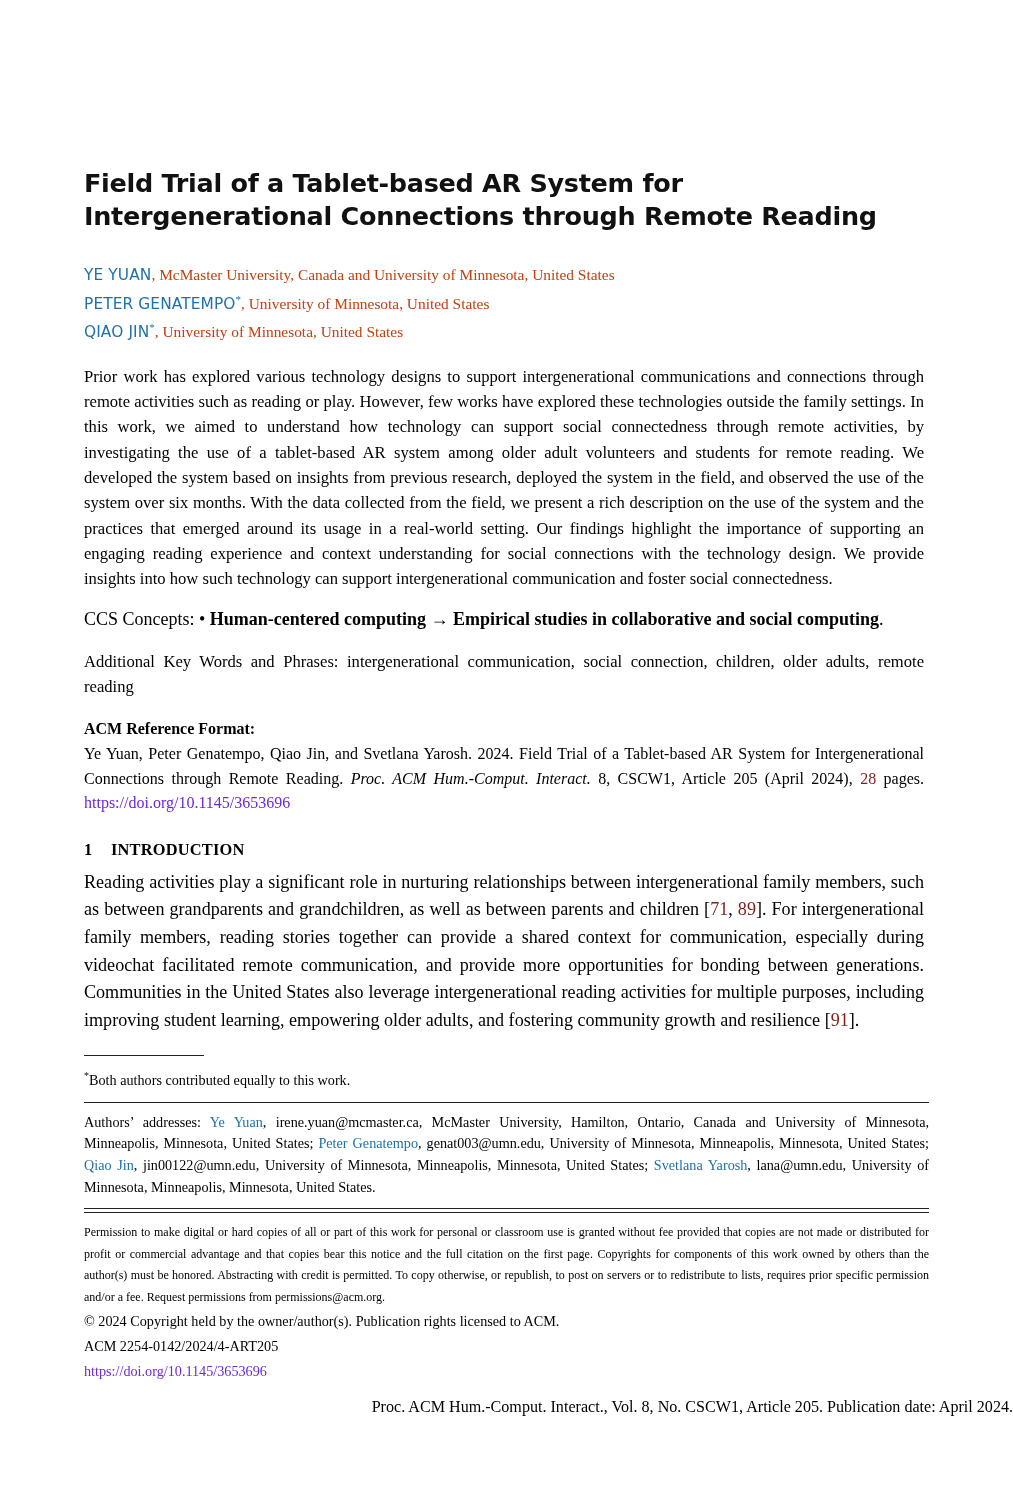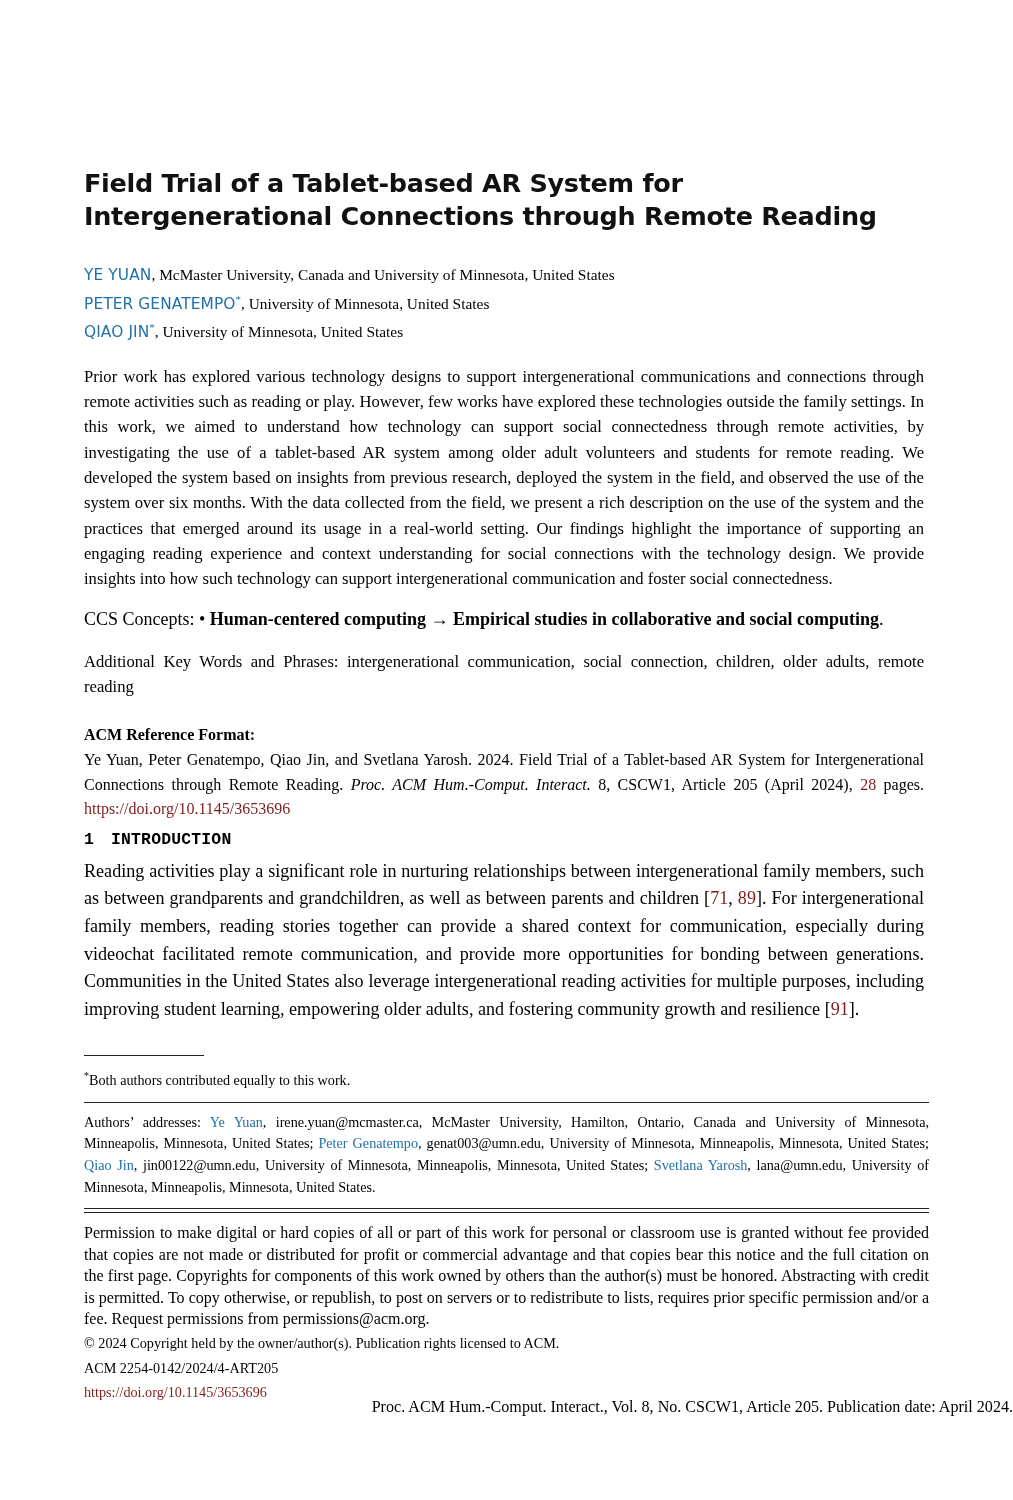--- a/index.html
+++ b/index.html
@@ -56,21 +56,21 @@
     letter-spacing: 0.1px;
   }
   .author-star {
     font-size: 11px;
     vertical-align: super;
     color: #2171a8;
   }
   .author-aff {
     font-family: "Liberation Serif", serif;
     font-size: 15.4px;
-    color: #000000;
+    color: #c2410c;
   }
 
   
   .abstract {
     margin-top: 19px;
     width: 840px;
     font-size: 16.6px;
     line-height: 25.3px;
     text-align: justify;
     text-justify: inter-word;
@@ -88,36 +88,36 @@
 
   .keywords {
     margin-top: 16px;
     width: 840px;
     font-size: 16.6px;
     line-height: 25.3px;
     text-align: justify;
   }
 
   .refblock {
-    margin-top: 24px;
+    margin-top: 18px;
     width: 840px;
     font-size: 16.0px;
     line-height: 24.6px;
     text-align: justify;
   }
   .refblock .rf-head { font-weight: bold; display: block; }
   .refblock i { font-style: italic; }
 
   
   .section-head {
-    font-family: Liberation Mono, monospace;
+    font-family: Liberation Serif, serif;
     font-weight: bold;
     font-size: 16.4px;
     letter-spacing: 0.2px;
-    margin-top: 8px;
+    margin-top: 24px;
     width: 840px;
   }
   .section-head .num { display: inline-block; width: 27px; }
 
   .body-text {
     margin-top: 9px;
     width: 840px;
     font-size: 18.1px;
     line-height: 27.6px;
     text-align: justify;
@@ -155,21 +155,21 @@
     padding-bottom: 11px;
   }
   .fn-star sup { font-size: 10px; }
   .fn-addr {
     font-size: 14.2px;
     line-height: 21.6px;
     text-align: justify;
     padding: 9px 0 10px 0;
   }
   .fn-perm {
-    font-size: 16px;
+    font-size: 12px;
     line-height: 21.6px;
     text-align: justify;
     padding: 9px 0 0 0;
   }
   .fn-copy {
     font-size: 14.2px;
     line-height: 21.6px;
     padding-top: 3px;
   }
 
@@ -177,21 +177,21 @@
   .footer {
     position: absolute;
     left: 0;
     top: 1398px;
     width: 1013px;
     text-align: right;
     font-size: 16.1px;
   }
 
   
-  .lnk { color: #7f1d1d; }
+  .lnk { color: #6d28d9; }
   .cite { color: #7f1d1d; }
   .aname { color: #2171a8; }
 </style>
 </head>
 <body>
 
 <div class="page">
 
   <h1 class="title">Field Trial of a Tablet-based AR System for Intergenerational Connections through Remote Reading</h1>
 

